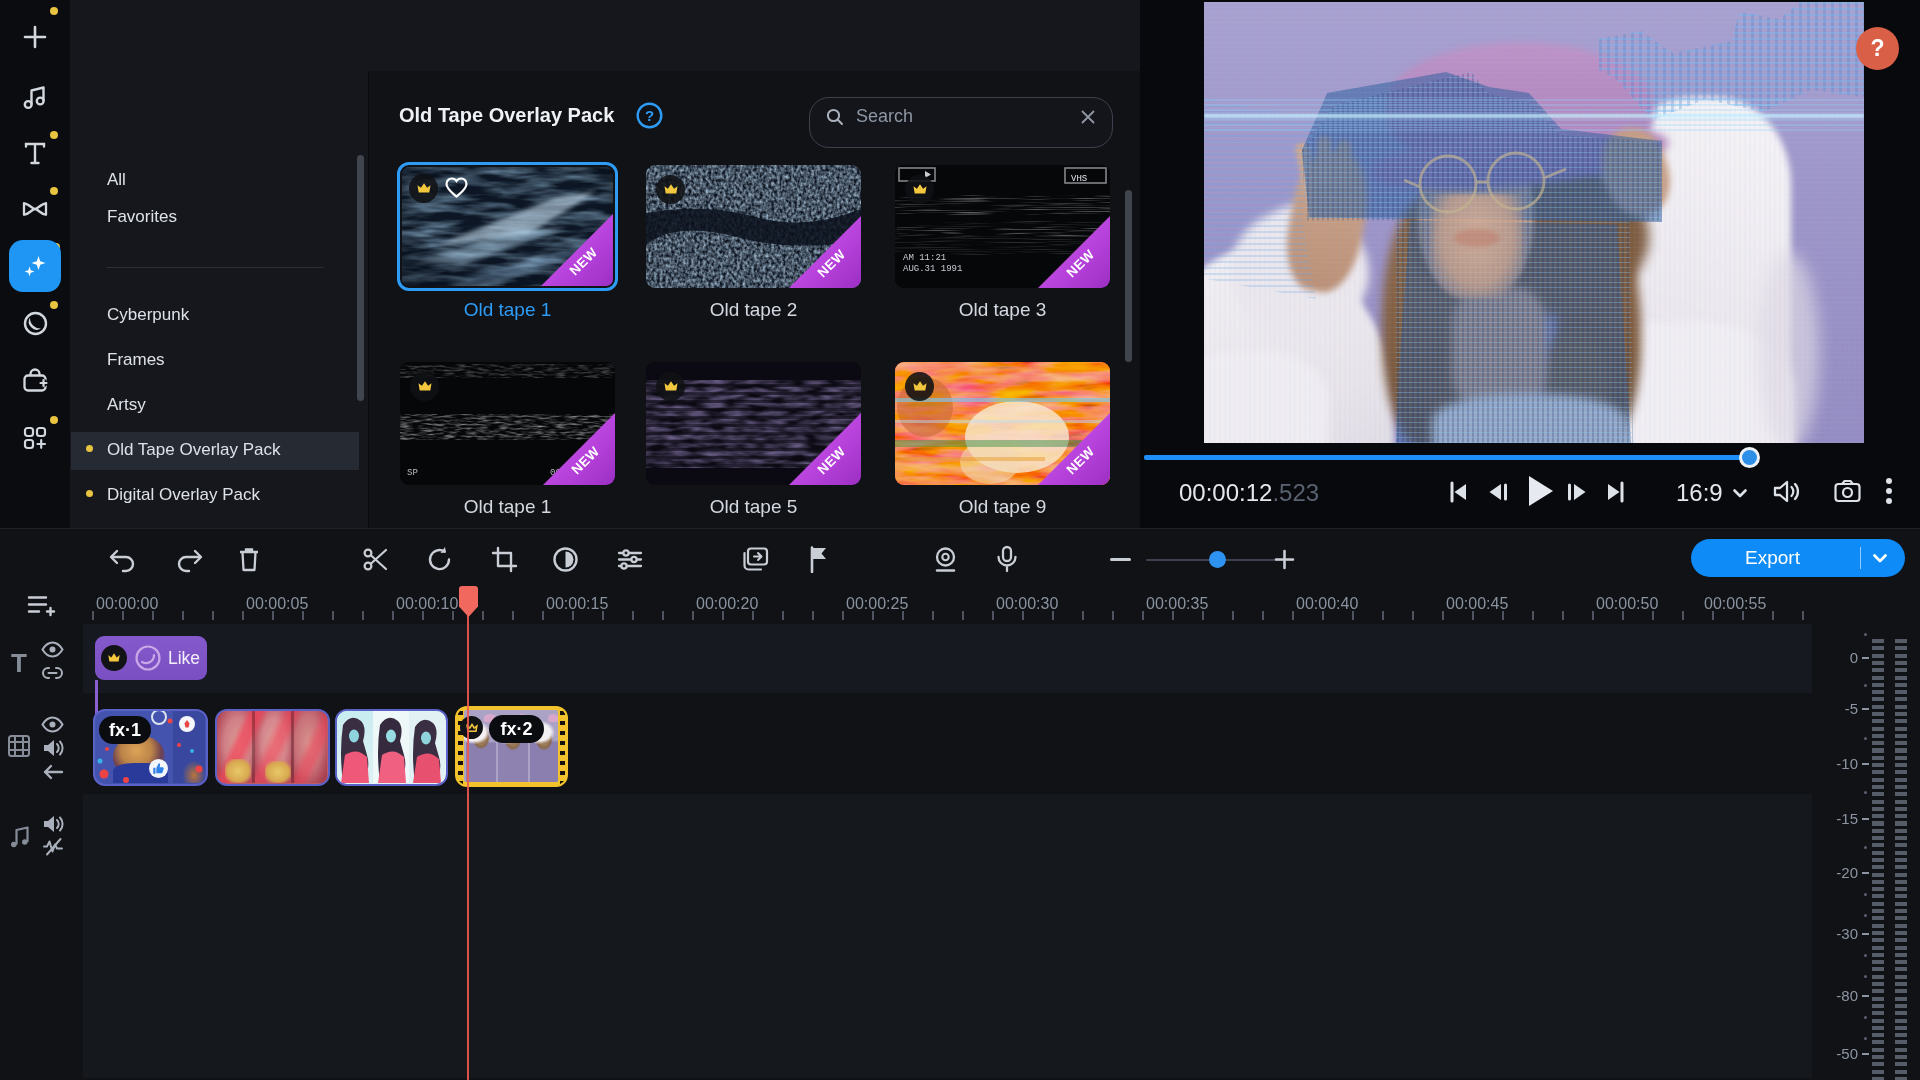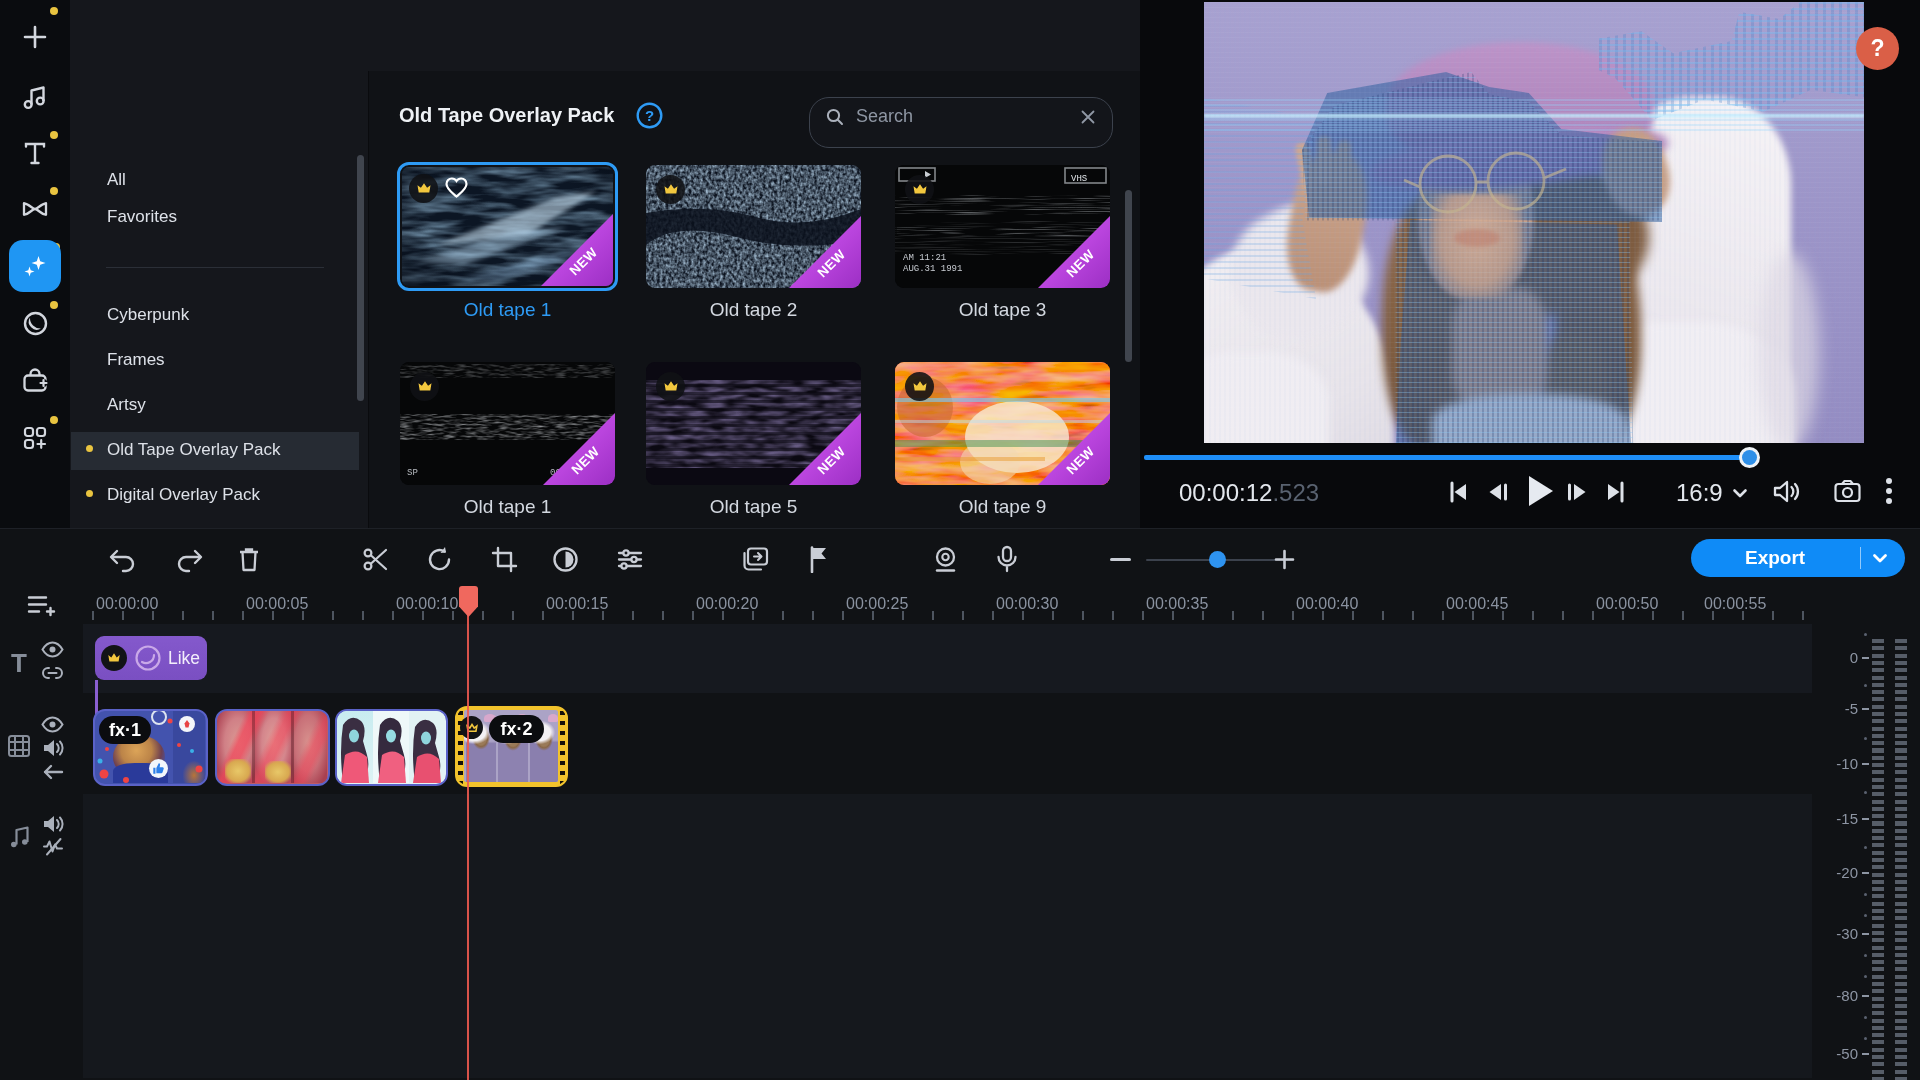--- a/index.html
+++ b/index.html
@@ -473,21 +473,21 @@
       <path d="M2.5 12a8.5 8.5 0 0 0 17 0M11 20.5V26" fill="none" stroke="#c9cdd5" stroke-width="2.3" stroke-linecap="round"></path>
     </svg>
   <path class="abs">
   <div class="abs" style="left:1110px;top:29px;width:21px;height:3px;background:#c9cdd5;border-radius:2px"></div>
   <div class="abs" style="left:1146px;top:29.5px;width:148px;height:2.5px;background:#3c424d;border-radius:2px"></div>
   <div class="abs" style="left:1209px;top:22px;width:17px;height:17px;border-radius:50%;background:#2e93f0"></div>
   <svg class="abs" style="left:1274px;top:20px" width="21" height="21" viewBox="0 0 21 21">
         <path d="M10.5 2v17M2 10.5h17" stroke="#c9cdd5" stroke-width="2.6" stroke-linecap="round"></path>
       </svg>
   <div class="abs" style="left:1691px;top:10px;width:214px;height:38px;border-radius:19px;background:#0f8bf7">
-    <span class="abs" style="left:54px;top:8px;font-size:19px;font-weight:bold;color:#fff">Export</span>
+    <span class="abs" style="left:54px;top:8px;font-size:19px;font-weight:normal;color:#fff">Export</span>
     <div class="abs" style="left:169px;top:8px;width:1px;height:22px;background:rgba(255,255,255,.55)"></div>
     <svg class="abs" style="left:181px;top:14px" width="16" height="11" viewBox="0 0 16 11">
           <path d="M2.5 2.5l5.5 5.5 5.5-5.5" fill="none" stroke="#fff" stroke-width="2.8" stroke-linecap="round" stroke-linejoin="round"></path>
         </svg>
   </div>
 
   <div class="abs" style="left:83px;top:95px;width:1729px;height:69px;background:#16191f"></div>
   <div class="abs" style="left:83px;top:265px;width:1729px;height:284px;background:#15181d"></div>
 
   <div id="ruler" class="abs" style="left:0;top:0">

